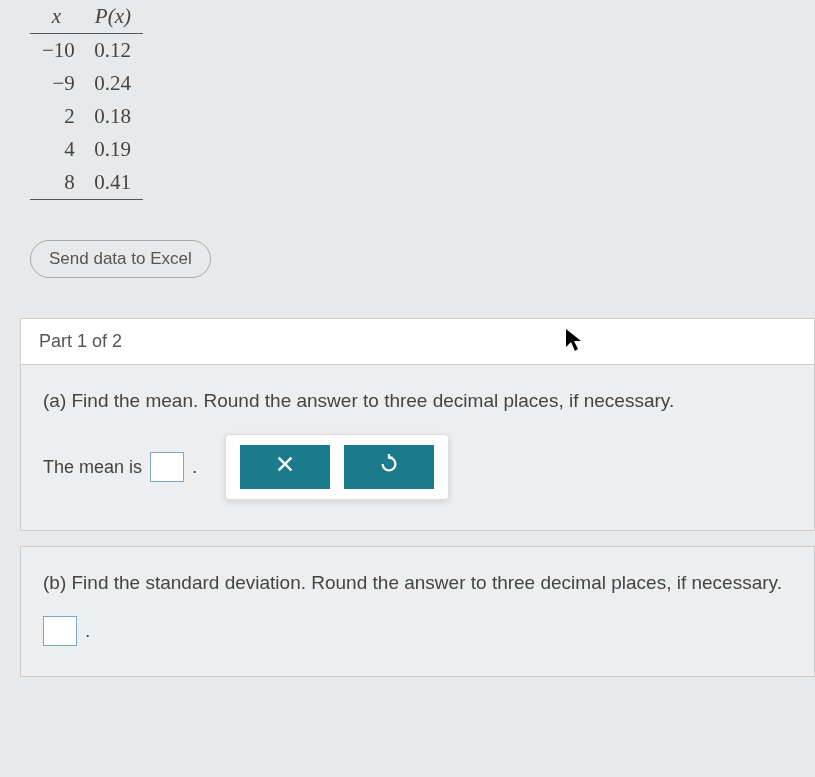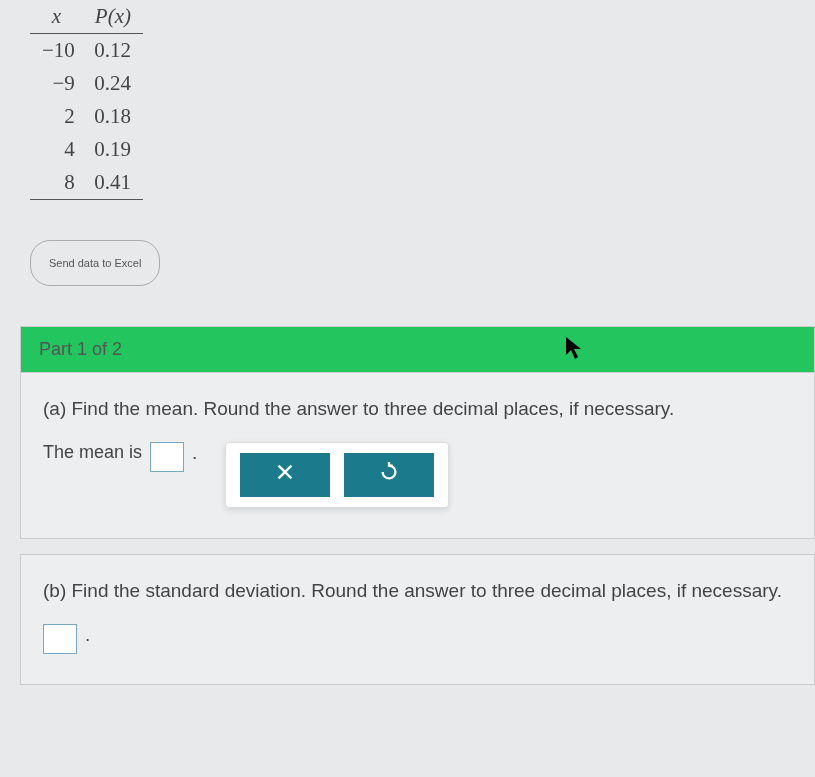--- a/index.html
+++ b/index.html
@@ -30,49 +30,49 @@
     padding: 4px 12px;
     text-align: right;
     font-family: "Times New Roman", serif;
   }
   .prob-table td:first-child { text-align: right; padding-right: 8px; }
   .prob-table td:last-child { text-align: right; padding-left: 8px; }
   .prob-table tr:last-child td { border-bottom: 1.5px solid #555; }
   .send-btn {
     margin-top: 40px;
     margin-bottom: 25px;
-    padding: 16px 18px;
+    padding: 8px 18px;
     border: 1.5px solid #aaa;
     border-radius: 20px;
     background: transparent;
-    font-size: 11px;
+    font-size: 17px;
     color: #555;
     cursor: pointer;
   }
   .part-box {
     background: #eceeef;
     border: 1px solid #ccc;
     margin-top: 15px;
     margin-left: -10px;
   }
   .part-header {
-    background: #22c55e;
+    background: #ffffff;
     border-bottom: 1px solid #ccc;
     padding: 12px 18px;
     font-size: 18px;
     color: #555;
     position: relative;
   }
   .part-body {
     padding: 25px 22px 30px 22px;
     font-size: 19px;
     color: #444;
   }
   .question-text { margin-bottom: 22px; }
-  .answer-row { display: flex; gap: 8px; }
+  .answer-row { display: flex; align-items: center; gap: 8px; }
   .answer-label { font-size: 18px; }
   .answer-input {
     width: 34px;
     height: 30px;
     border: 1.5px solid #7aa7c4;
     background: #fff;
     text-align: center;
     font-size: 16px;
   }
   .period { margin-right: 20px; }

